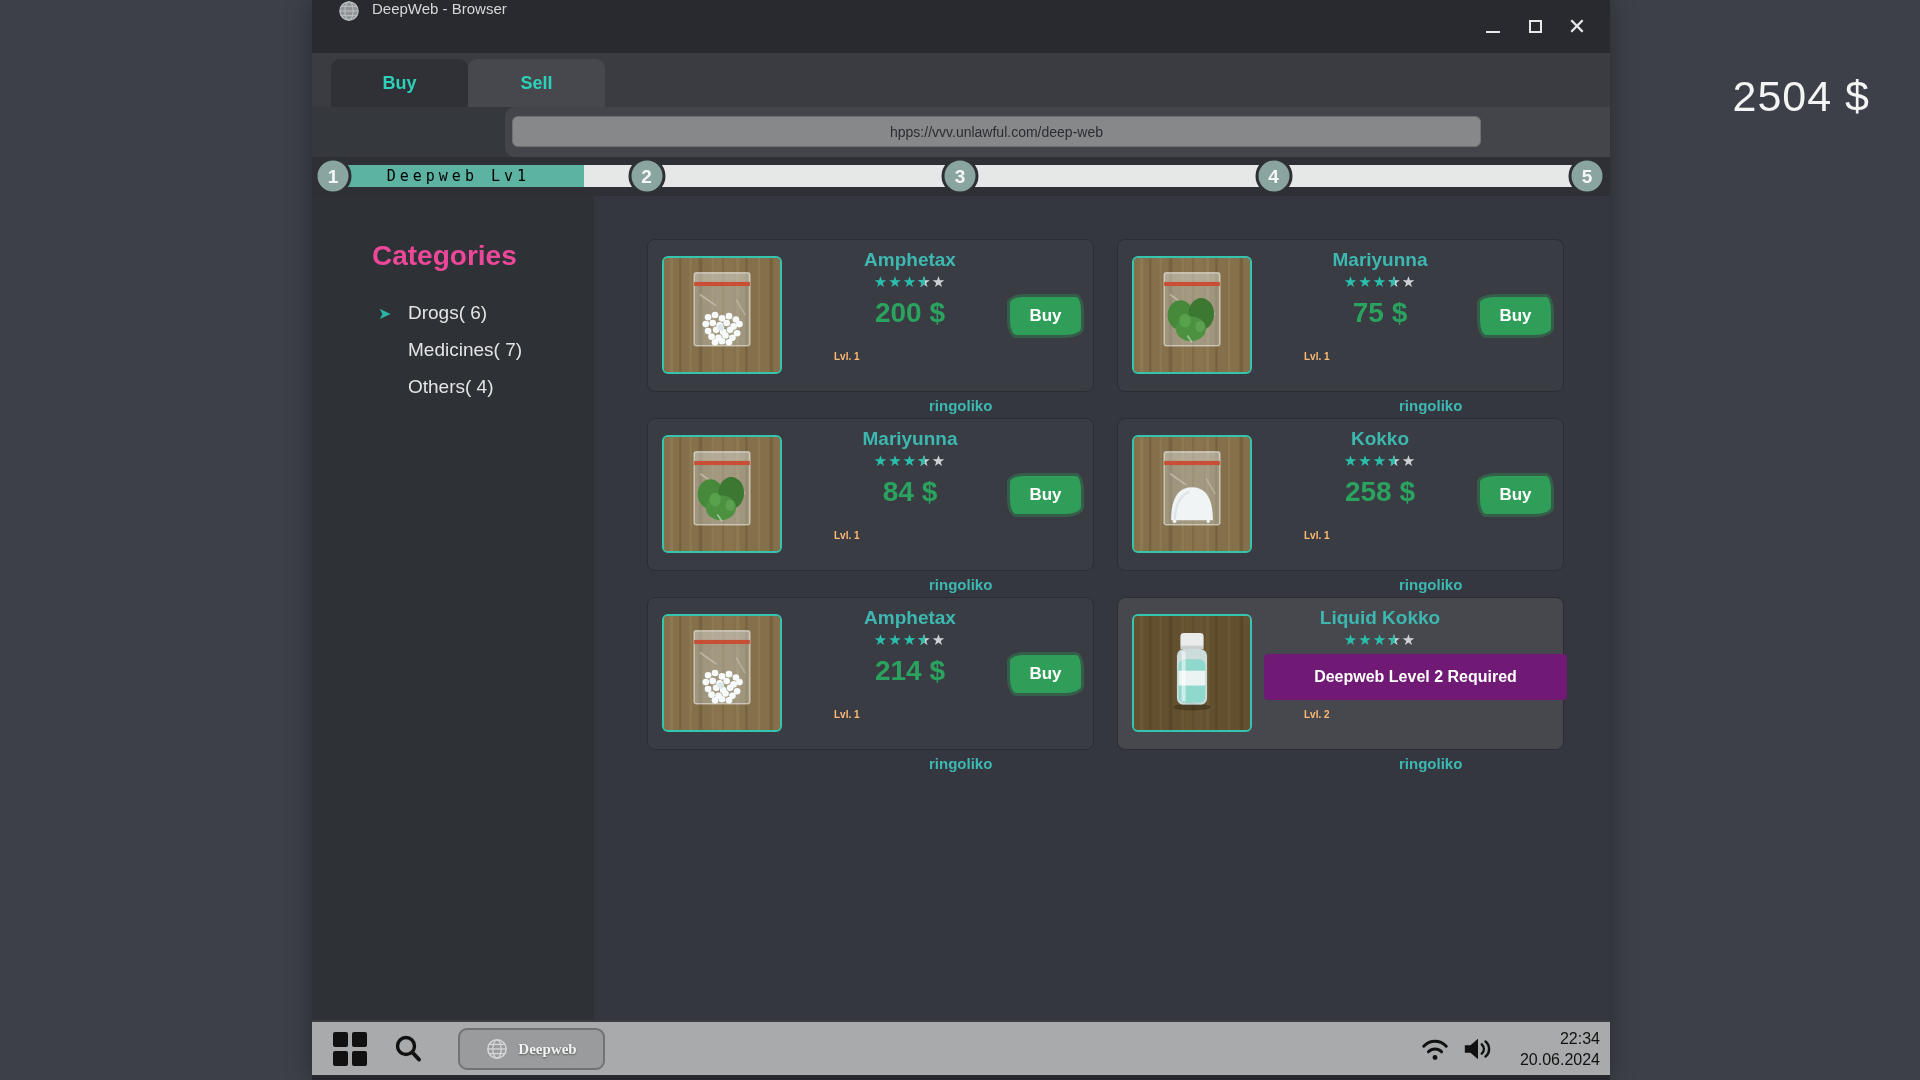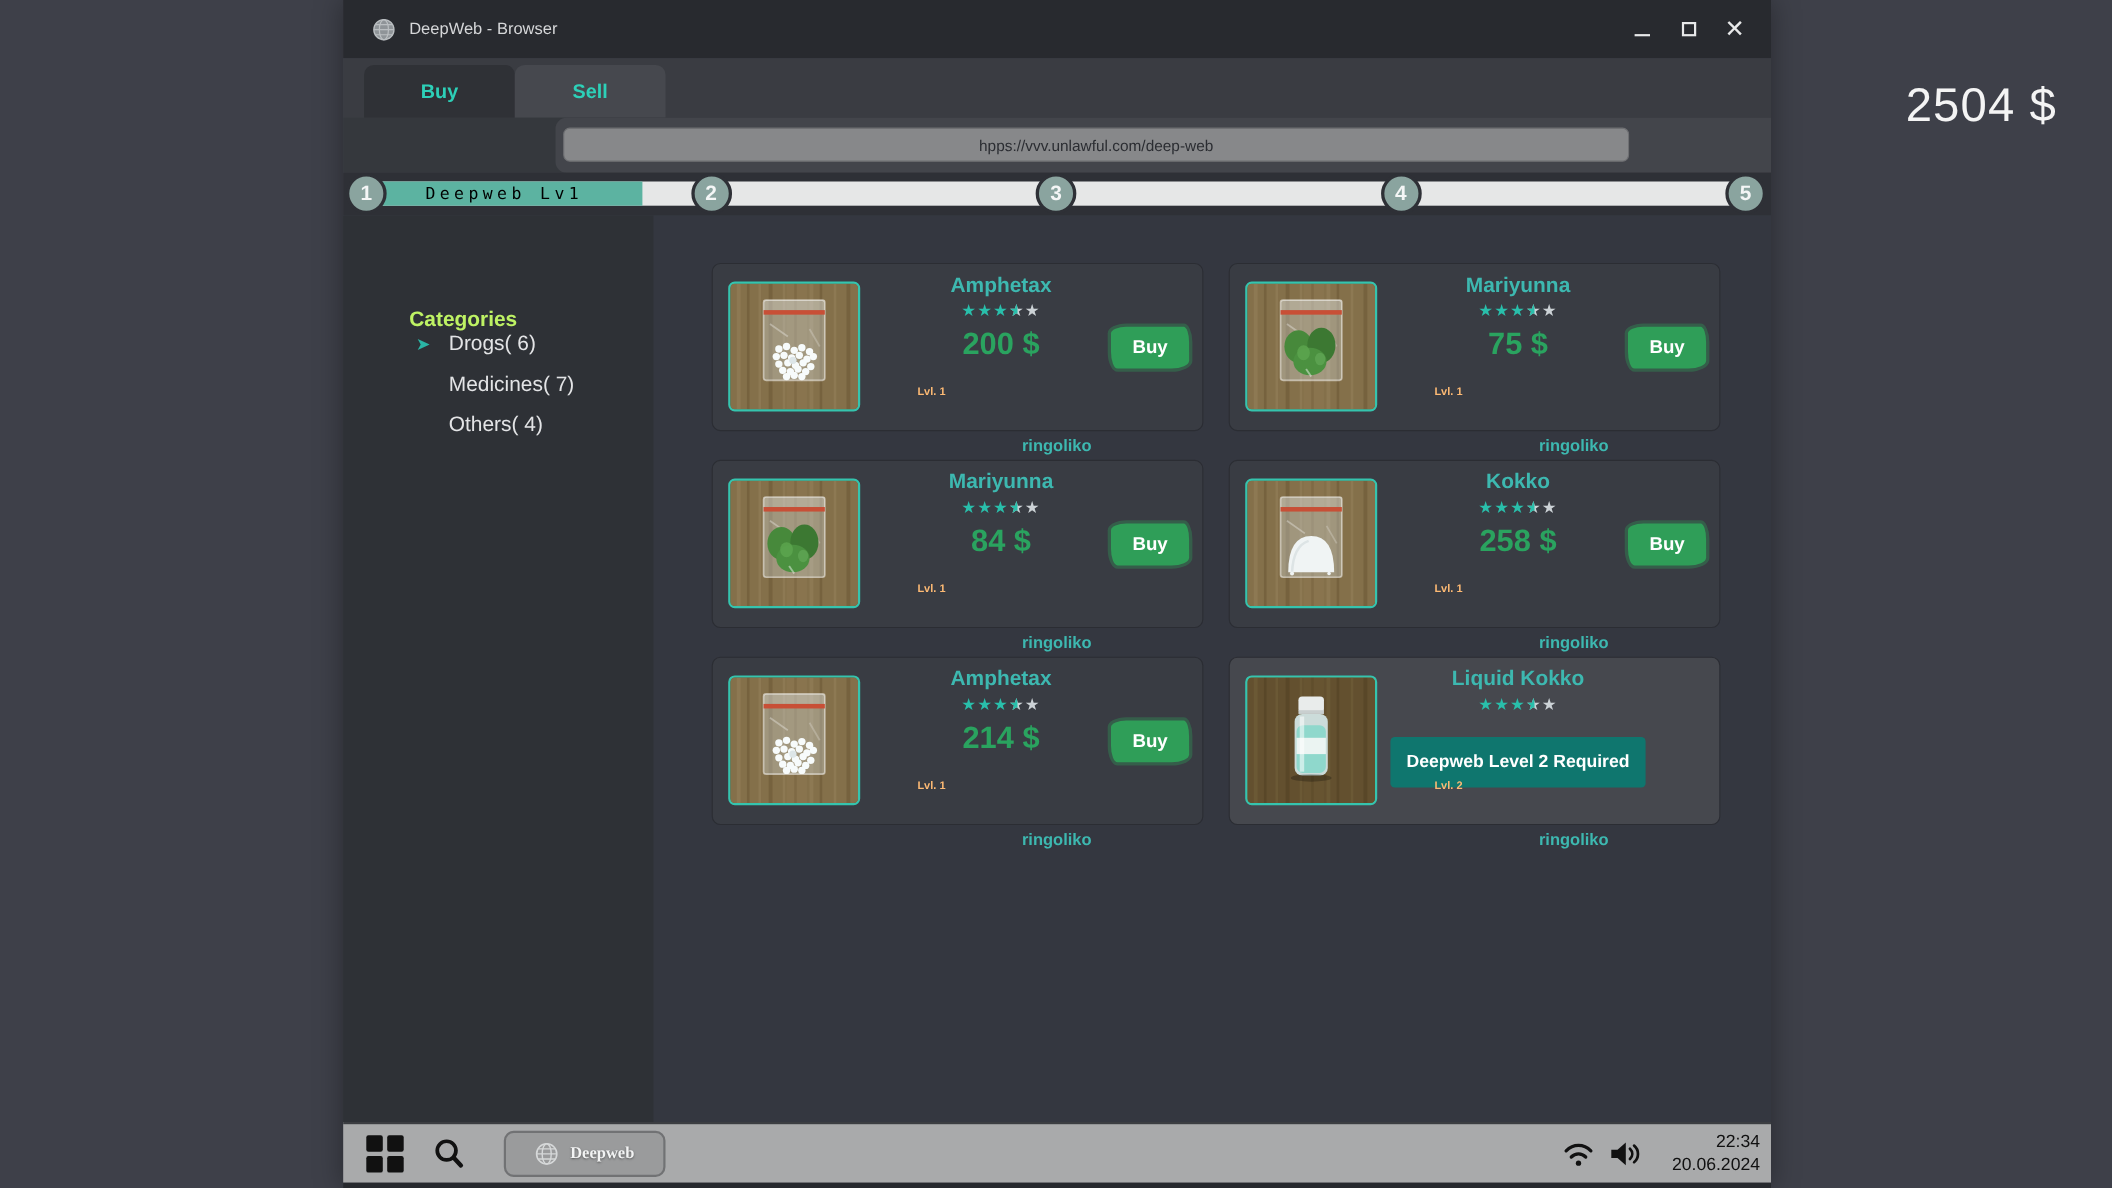--- a/index.html
+++ b/index.html
@@ -6,21 +6,21 @@
   html,body { width:1920px; height:1080px; overflow:hidden; }
   body { background:#3e4049; font-family:"Liberation Sans", sans-serif; position:relative; }
 
   
   .money { position:absolute; top:72px; right:50px; color:#f4f4f4; font-size:43px; font-weight:400; letter-spacing:1px; }
 
   
   .screen { position:absolute; left:312px; top:0; width:1298px; height:1080px; display:flex; flex-direction:column; box-shadow:0 0 24px rgba(0,0,0,.35); }
 
   
-  .titlebar { height:53px; background:#282a2f; display:flex; align-items:center; padding:0 16px 0 26px; flex:0 0 auto; }
+  .titlebar { height:53px; background:#282a2f; display:flex; padding:0 16px 0 26px; flex:0 0 auto; }
   .titlebar .globe { width:22px; height:22px; margin-right:12px; }
   .title-text { color:#d6d7d9; font-size:15px; }
   .win-controls { margin-left:auto; display:flex; align-items:center; gap:20px; padding-right:6px; }
   .wc { width:22px; height:22px; display:flex; align-items:center; justify-content:center; cursor:pointer; }
   .wc-min { width:14px; height:2px; background:#e8e9ea; margin-top:10px; }
   .wc-max { width:13px; height:13px; border:2px solid #e8e9ea; }
   .wc-close { color:#e8e9ea; font-size:22px; line-height:1; font-weight:400; }
 
   
   .tabrow { height:54px; background:#3a3c42; position:relative; flex:0 0 auto; }
@@ -36,42 +36,42 @@
   
   .progressrow { height:39px; background:#2e3036; position:relative; flex:0 0 auto; }
   .ptrack { position:absolute; left:21px; top:8px; width:1254px; height:22px; background:#e6e7e7; }
   .pfill { position:absolute; left:0; top:0; height:100%; background:#5cb3a1; display:flex; align-items:center; justify-content:center; }
   .pfill-label { color:#000000; font-family:"DejaVu Sans Mono", monospace; font-size:15px; letter-spacing:4px; white-space:nowrap; }
   .pstep { position:absolute; top:50%; width:37px; height:37px; border-radius:50%; background:#8aa49f; border:3px solid #2e3036; transform:translate(-50%,-50%); display:flex; align-items:center; justify-content:center; color:#f4f6f6; font-size:19px; font-weight:bold; }
 
   
   .content { flex:1 1 auto; background:#343740; display:flex; position:relative; }
   .sidebar { width:282px; background:#2e3136; flex:0 0 auto; position:relative; }
-  .cat-title { position:absolute; left:60px; top:44px; color:#bef264; font-size:19px; font-weight:bold;margin-top:40px; }
+  .cat-title { position:absolute; left:60px; top:44px; color:#ec4899; font-size:28px; font-weight:bold; }
   .cat-list { position:absolute; left:0; top:98px; width:100%; }
   .cat-item { position:relative; height:37px; display:flex; align-items:center; color:#e3e4e6; font-size:19px; padding-left:96px; cursor:pointer; }
   .cat-arrow { position:absolute; left:66px; top:50%; transform:translateY(-50%); color:#2ab5a5; font-size:16px; display:none; }
   .cat-item.selected .cat-arrow { display:block; }
 
   
   .main { flex:1 1 auto; position:relative; }
   .cards { position:absolute; left:53px; top:43px; display:grid; grid-template-columns:447px 447px; gap:26px 23px; }
   .card { position:relative; width:447px; height:153px; background:#393c43; border:1px solid #2b2d33; border-radius:8px; }
   .card.locked { background:#46484e; }
   .pimg { position:absolute; left:14px; top:16px; width:120px; height:118px; border:2px solid #35c4ae; border-radius:6px; overflow:hidden; background:#6d5936; }
   .pimg svg { display:block; width:100%; height:100%; }
   .card-title { position:absolute; left:134px; right:55px; top:9px; text-align:center; color:#3db8b0; font-size:19px; font-weight:bold; }
   .stars { position:absolute; left:134px; right:55px; top:33px; text-align:center; font-size:15px; letter-spacing:1px; }
   .st { color:#29bfab; }
   .st.empty { color:#ccd2d6; }
   .st.half { position:relative; color:#ccd2d6; display:inline-block; }
   .st.half .h-top { position:absolute; left:0; top:0; width:55%; overflow:hidden; color:#29bfab; }
   .price { position:absolute; left:134px; right:55px; top:57px; text-align:center; color:#2aa35f; font-size:28px; font-weight:bold; }
   .buy-btn { position:absolute; left:362px; top:57px; width:71px; height:38px; background:#2f9e58; border:none; color:#fff; font-family:inherit; font-size:17px; font-weight:bold; cursor:pointer; border-radius:14px 5px 16px 6px / 6px 14px 7px 15px; box-shadow:0 0 0 3px rgba(47,158,88,.35); }
-  .red-btn { position:absolute; left:146px; top:72px; width:232px; height:46px; background:#0f766e; border:none; border-radius:4px; color:#fff; font-family:inherit; font-size:16px; font-weight:bold; display:flex; align-items:center; justify-content:center; }
+  .red-btn { position:absolute; left:146px; top:56px; width:303px; height:46px; background:#701a75; border:none; border-radius:4px; color:#fff; font-family:inherit; font-size:16px; font-weight:bold; display:flex; align-items:center; justify-content:center; }
   .meta-lvl { position:absolute; left:186px; top:111px; color:#fdba74; font-size:10px; font-weight:bold; }
   .meta-seller { position:absolute; left:281px; top:111px; color:#3db8b0; font-size:15px; font-weight:bold;margin-top:46px; }
 
   
   .taskbar { height:55px; background:#a9aaab; border-top:2px solid #3b3d41; position:relative; flex:0 0 auto; }
   .tb-start { position:absolute; left:21px; top:10px; width:34px; height:34px; display:grid; grid-template-columns:15px 15px; grid-template-rows:15px 15px; gap:4px; cursor:pointer; }
   .tb-start span { background:#111; border-radius:2px; }
   .tb-search { position:absolute; left:80px; top:11px; width:32px; height:32px; cursor:pointer; }
   .tb-app { position:absolute; left:146px; top:6px; width:147px; height:42px; background:#9a9b9c; border:2px solid #717274; border-radius:9px; display:flex; align-items:center; justify-content:center; gap:10px; cursor:pointer; }
   .tb-app-label { color:#f2f3f3; font-size:15px; font-weight:bold; text-shadow:0 1px 2px rgba(0,0,0,.45);font-family:Liberation Serif, serif; }

